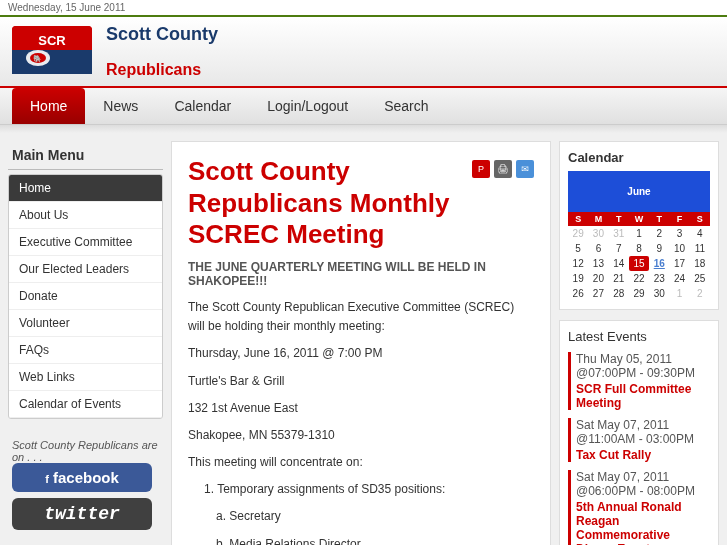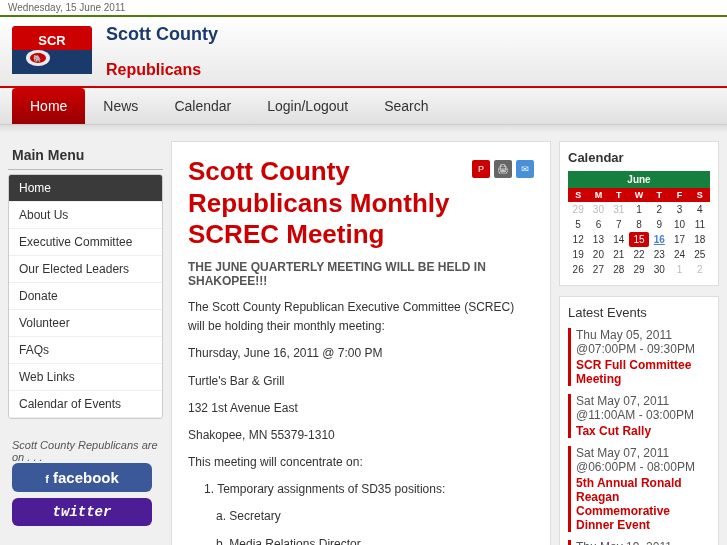--- a/index.html
+++ b/index.html
@@ -29,21 +29,21 @@
     #sidebar { width: 155px; min-width: 155px; margin-right: 8px; }
     #sidebar-title { font-size: 14px; font-weight: bold; color: #333; padding: 6px 4px; border-bottom: 1px solid #bbb; margin-bottom: 4px; }
     #sidebar-menu { background: #fff; border: 1px solid #ccc; border-radius: 3px; overflow: hidden; margin-bottom: 12px; }
     .sidebar-item { padding: 6px 10px; font-size: 12px; color: #333; cursor: pointer; border-bottom: 1px solid #eee; }
     .sidebar-item.active { background: #3a3a3a; color: #fff; }
 
     #sidebar-social { padding: 8px 4px; }
     #sidebar-social-text { font-size: 11px; color: #555; font-style: italic; }
     .social-badge { display: inline-block; padding: 6px 14px; border-radius: 6px; font-weight: bold; font-size: 15px; margin-bottom: 6px; cursor: pointer; width: 140px; text-align: center; }
     #facebook-badge { background: #3b5998; color: #fff; }
-    #twitter-badge { background: #4c1d95; color: #fff; font-family: 'Courier New', monospace; font-style: italic; font-size: 14px; border-radius: 6px; }
+    #twitter-badge { background: #404040; color: #fff; font-family: 'Courier New', monospace; font-style: italic; font-size: 18px; border-radius: 6px; }
 
     
     #article { flex: 1; background: #fff; border: 1px solid #ddd; padding: 14px 16px; min-height: 400px; }
     #article-title { font-size: 26px; font-weight: bold; color: #cc0000; line-height: 1.2; margin-bottom: 10px; }
     #article-icons { float: right; display: flex; gap: 4px; margin-top: 4px; }
     .article-icon { width: 18px; height: 18px; background: #888; border-radius: 2px; display: inline-flex; align-items: center; justify-content: center; color: #fff; font-size: 9px; cursor: pointer; }
     .article-icon.pdf { background: #cc0000; }
     .article-icon.print { background: #666; }
     .article-icon.email { background: #4a90d9; }
     #article-subtitle { font-size: 12px; font-weight: bold; color: #555; margin-bottom: 10px; }
@@ -52,21 +52,21 @@
     #article-body .indent { padding-left: 16px; }
     #article-body .indent2 { padding-left: 28px; }
 
     
     #right-sidebar { width: 160px; min-width: 160px; margin-left: 8px; }
 
     
     #calendar-widget { background: #fff; border: 1px solid #ddd; padding: 8px; margin-bottom: 10px; }
     #calendar-title { font-size: 13px; font-weight: bold; color: #333; margin-bottom: 6px; }
     #cal-table { width: 100%; border-collapse: collapse; font-size: 10px; }
-    #cal-table .cal-month-header { background: #15803d; color: #fff; text-align: center; padding: 3px; font-weight: bold; }
+    #cal-table .cal-month-header { background: #1d4ed8; color: #fff; text-align: center; padding: 15px; font-weight: bold; }
     #cal-table .cal-dow { background: #cc0000; color: #fff; text-align: center; padding: 2px; font-size: 9px; font-weight: bold; }
     #cal-table td { text-align: center; padding: 2px 3px; color: #333; cursor: pointer; }
     #cal-table .other-month { color: #bbb; }
     #cal-table .today { background: #cc0000; color: #fff; border-radius: 2px; }
     #cal-table .event-day { color: #4a7ecf; font-weight: bold; text-decoration: underline; }
 
     
     #latest-events { background: #fff; border: 1px solid #ddd; padding: 8px; }
     #latest-events-title { font-size: 13px; font-weight: normal; color: #333; margin-bottom: 8px; }
     .event-time { color: #555; margin-bottom: 2px; }

